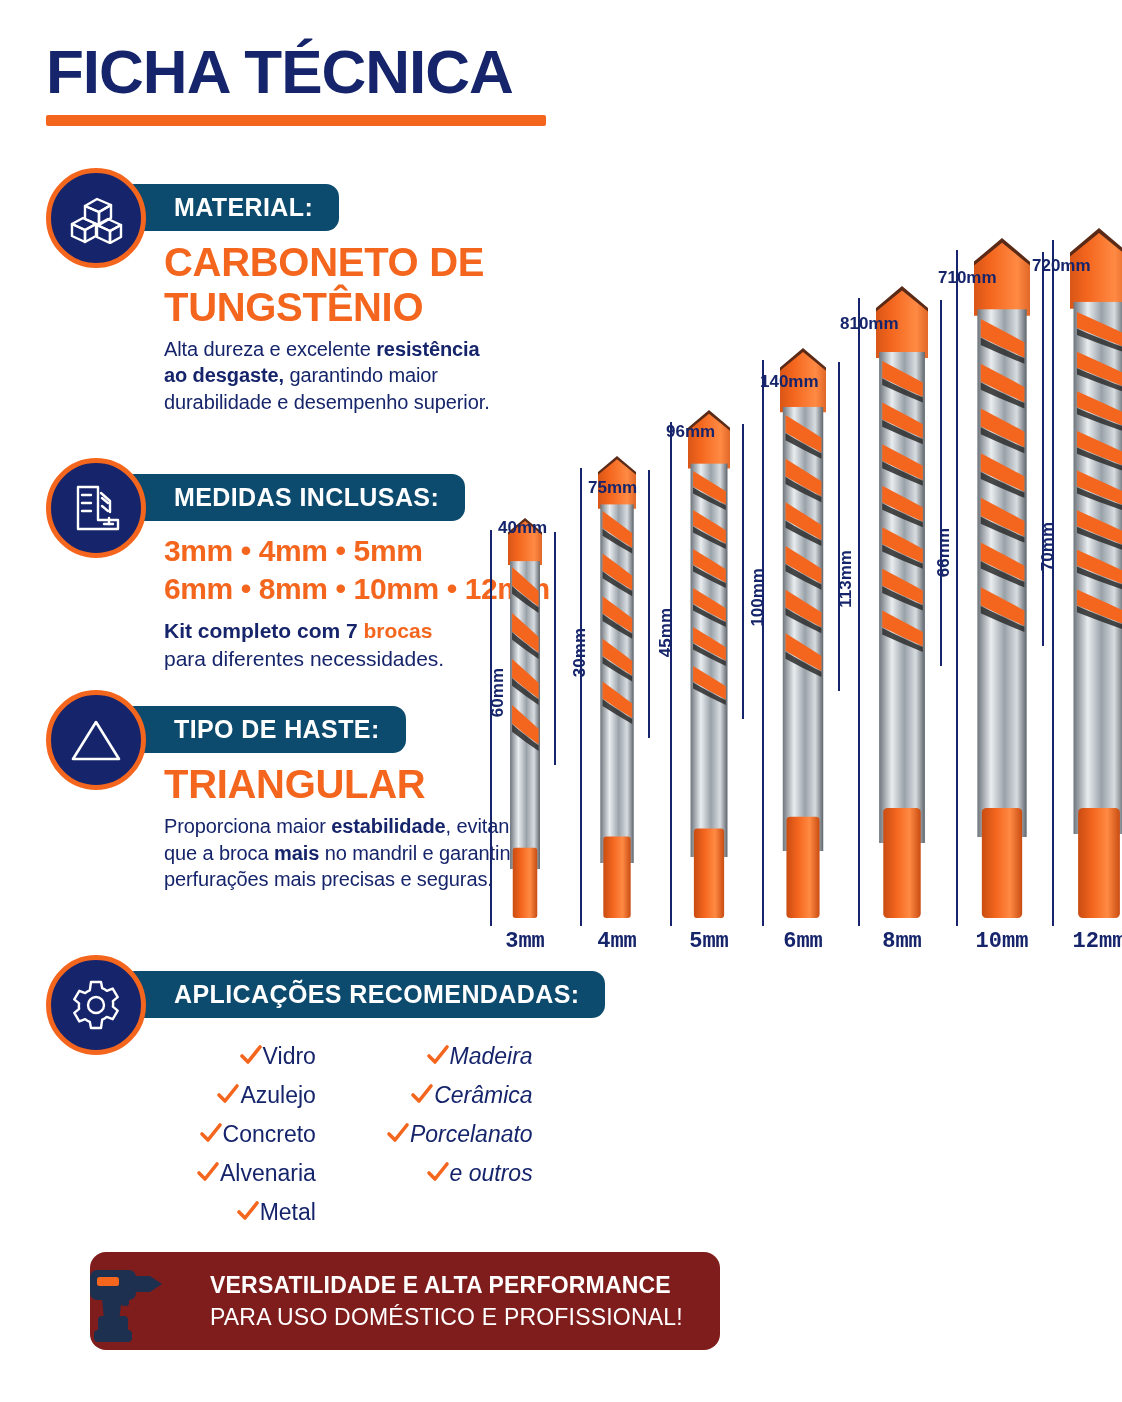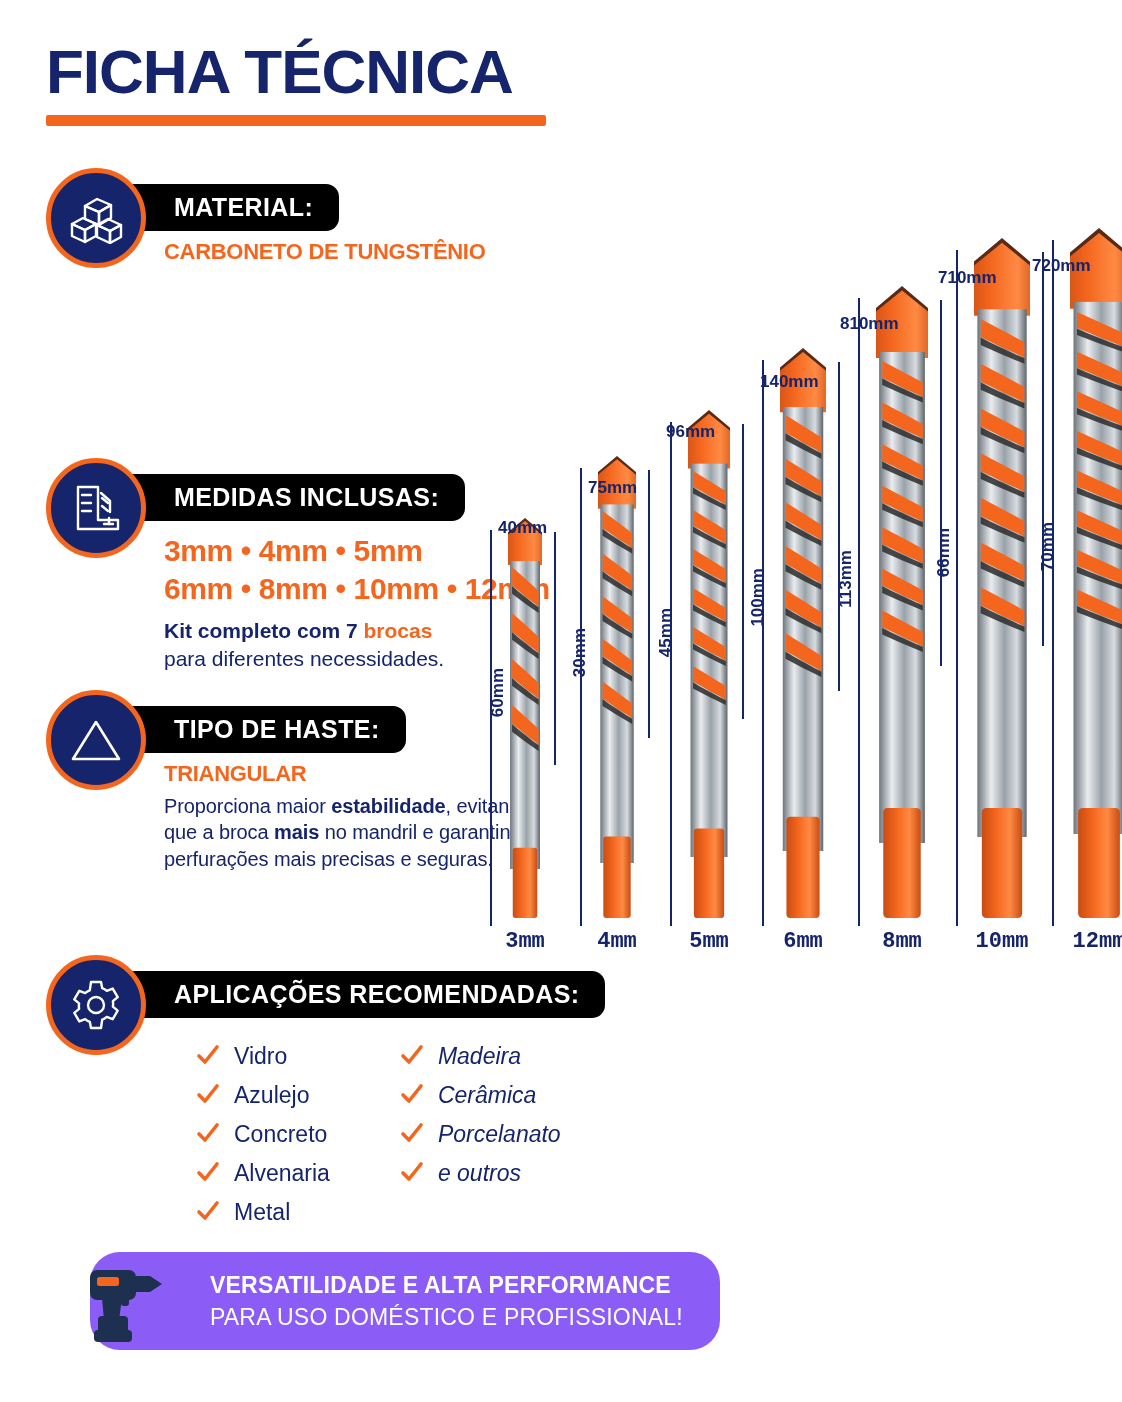--- a/index.html
+++ b/index.html
@@ -28,29 +28,29 @@
     position: absolute; left: 0; top: 0;
     width: 100px; height: 100px; border-radius: 50%;
     background: #16256b; border: 5px solid #f4661e;
     display: flex; align-items: center; justify-content: center;
     z-index: 3;
   }
   .icon-circle svg { display: block; }
 
   .pill {
     position: absolute; left: 76px; top: 16px;
-    background: #000000; color: #ffffff;
+    background: #0c4a6e; color: #ffffff;
     border-radius: 13px;
     padding: 9px 26px 9px 52px;
     font-size: 25px; font-weight: bold; letter-spacing: .4px;
     white-space: nowrap; z-index: 2;
   }
   .body-block { position: absolute; left: 118px; }
   .headline {
-    color: #f4661e; font-size: 22px; font-weight: bold;
+    color: #f4661e; font-size: 40px; font-weight: bold;
     line-height: 1.12; letter-spacing: -.3px;
   }
   .para {
     color: #16256b; font-size: 20px; line-height: 1.34; margin-top: 6px;
     letter-spacing: -.1px;
   }
   .para b { font-weight: bold; }
   .sizes {
     color: #f4661e; font-size: 30px; font-weight: bold;
     line-height: 1.28; letter-spacing: -.4px;
@@ -58,30 +58,30 @@
   .kit { color: #16256b; font-size: 21px; line-height: 1.33; margin-top: 8px; }
   .kit .b { font-weight: bold; }
   .kit .or { color: #f4661e; font-weight: bold; }
 
   
   .apps-cols {
     position: absolute; left: 150px; top: 88px;
     display: flex; gap: 70px;
   }
   .apps-col { display: flex; flex-direction: column; gap: 12px; }
-  .app-item { display: flex; align-items: center; gap: 14px; }
+  .app-item { display: flex; align-items: center; gap: 0; justify-content: flex-end; }
   .check { width: 24px; height: 22px; flex: none; }
   .app-label { color: #16256b; font-size: 23px; white-space: nowrap; }
   .app-label.it { font-style: italic; }
 
   
   .banner {
     position: absolute; left: 90px; top: 1252px;
     width: 630px; height: 98px;
-    background: #8b5cf6; border-radius: 30px;
+    background: #7f1d1d; border-radius: 16px;
     display: flex; align-items: center;
   }
   .banner-icon { position: absolute; left: -22px; top: 2px; width: 104px; height: 94px; }
   .banner-text { margin-left: 120px; color: #ffffff; }
   .banner-l1 { font-size: 23px; font-weight: bold; letter-spacing: .2px; }
   .banner-l2 { font-size: 23px; letter-spacing: .2px; margin-top: 5px; }
 
   
   .diagram { position: absolute; left: 490px; top: 250px; width: 632px; height: 710px; }
   .bit { position: absolute; bottom: 42px; }
@@ -118,20 +118,21 @@
         <path d="M5 32 L5 44 L18 50 L18 38 Z"></path>
         <path d="M18 38 L29 32 L29 44 L18 50 Z"></path>
         <path d="M30 33 L41 27 L54 33 L43 39 Z"></path>
         <path d="M30 33 L30 45 L43 51 L43 39 Z"></path>
         <path d="M43 39 L54 33 L54 45 L43 51 Z"></path>
       </svg>
     </div>
     <div class="pill">MATERIAL:</div>
     <div class="body-block" style="top:72px; width:330px;">
       <div class="headline">CARBONETO DE TUNGSTÊNIO</div>
+      <div class="para"><span>Alta dureza e excelente </span><b>resistência ao desgaste,</b><span> garantindo maior durabilidade e desempenho superior.</span></div>
     </div>
   </div>
 
   <div class="section" style="left:46px; top:458px; width:450px;">
     <div class="icon-circle">
       <svg width="56" height="56" viewBox="0 0 56 56" fill="none" stroke="#fff" stroke-width="2.4" stroke-linejoin="round" stroke-linecap="round">
         <path d="M10 7 H30 V40 H50 V49 H10 Z"></path>
         <path d="M14 15 H23"></path>
           <path d="M14 23 H23"></path>
           <path d="M14 31 H23"></path>

